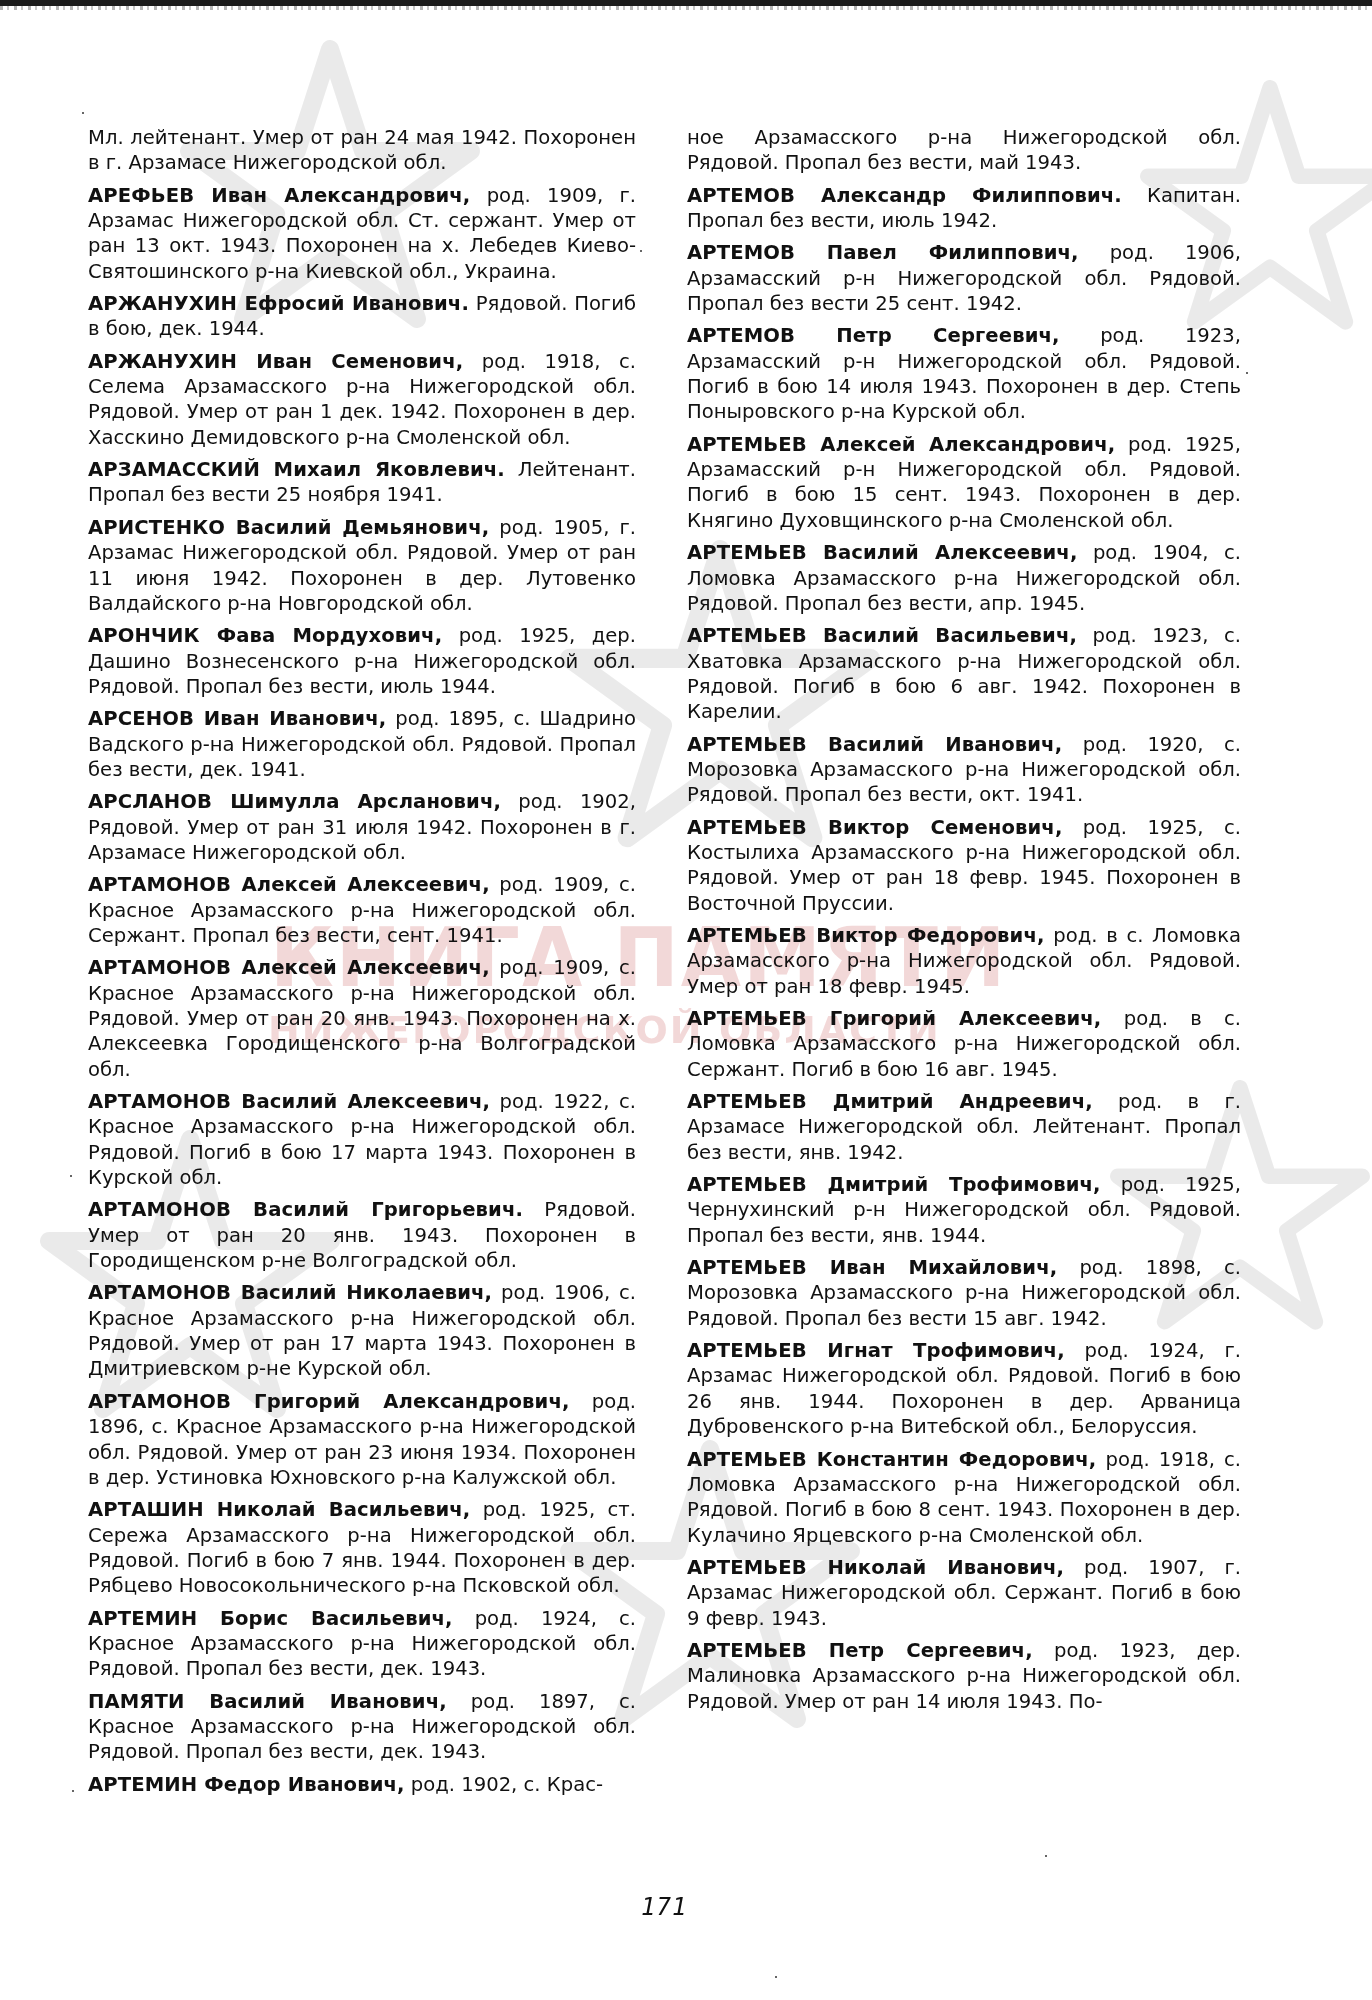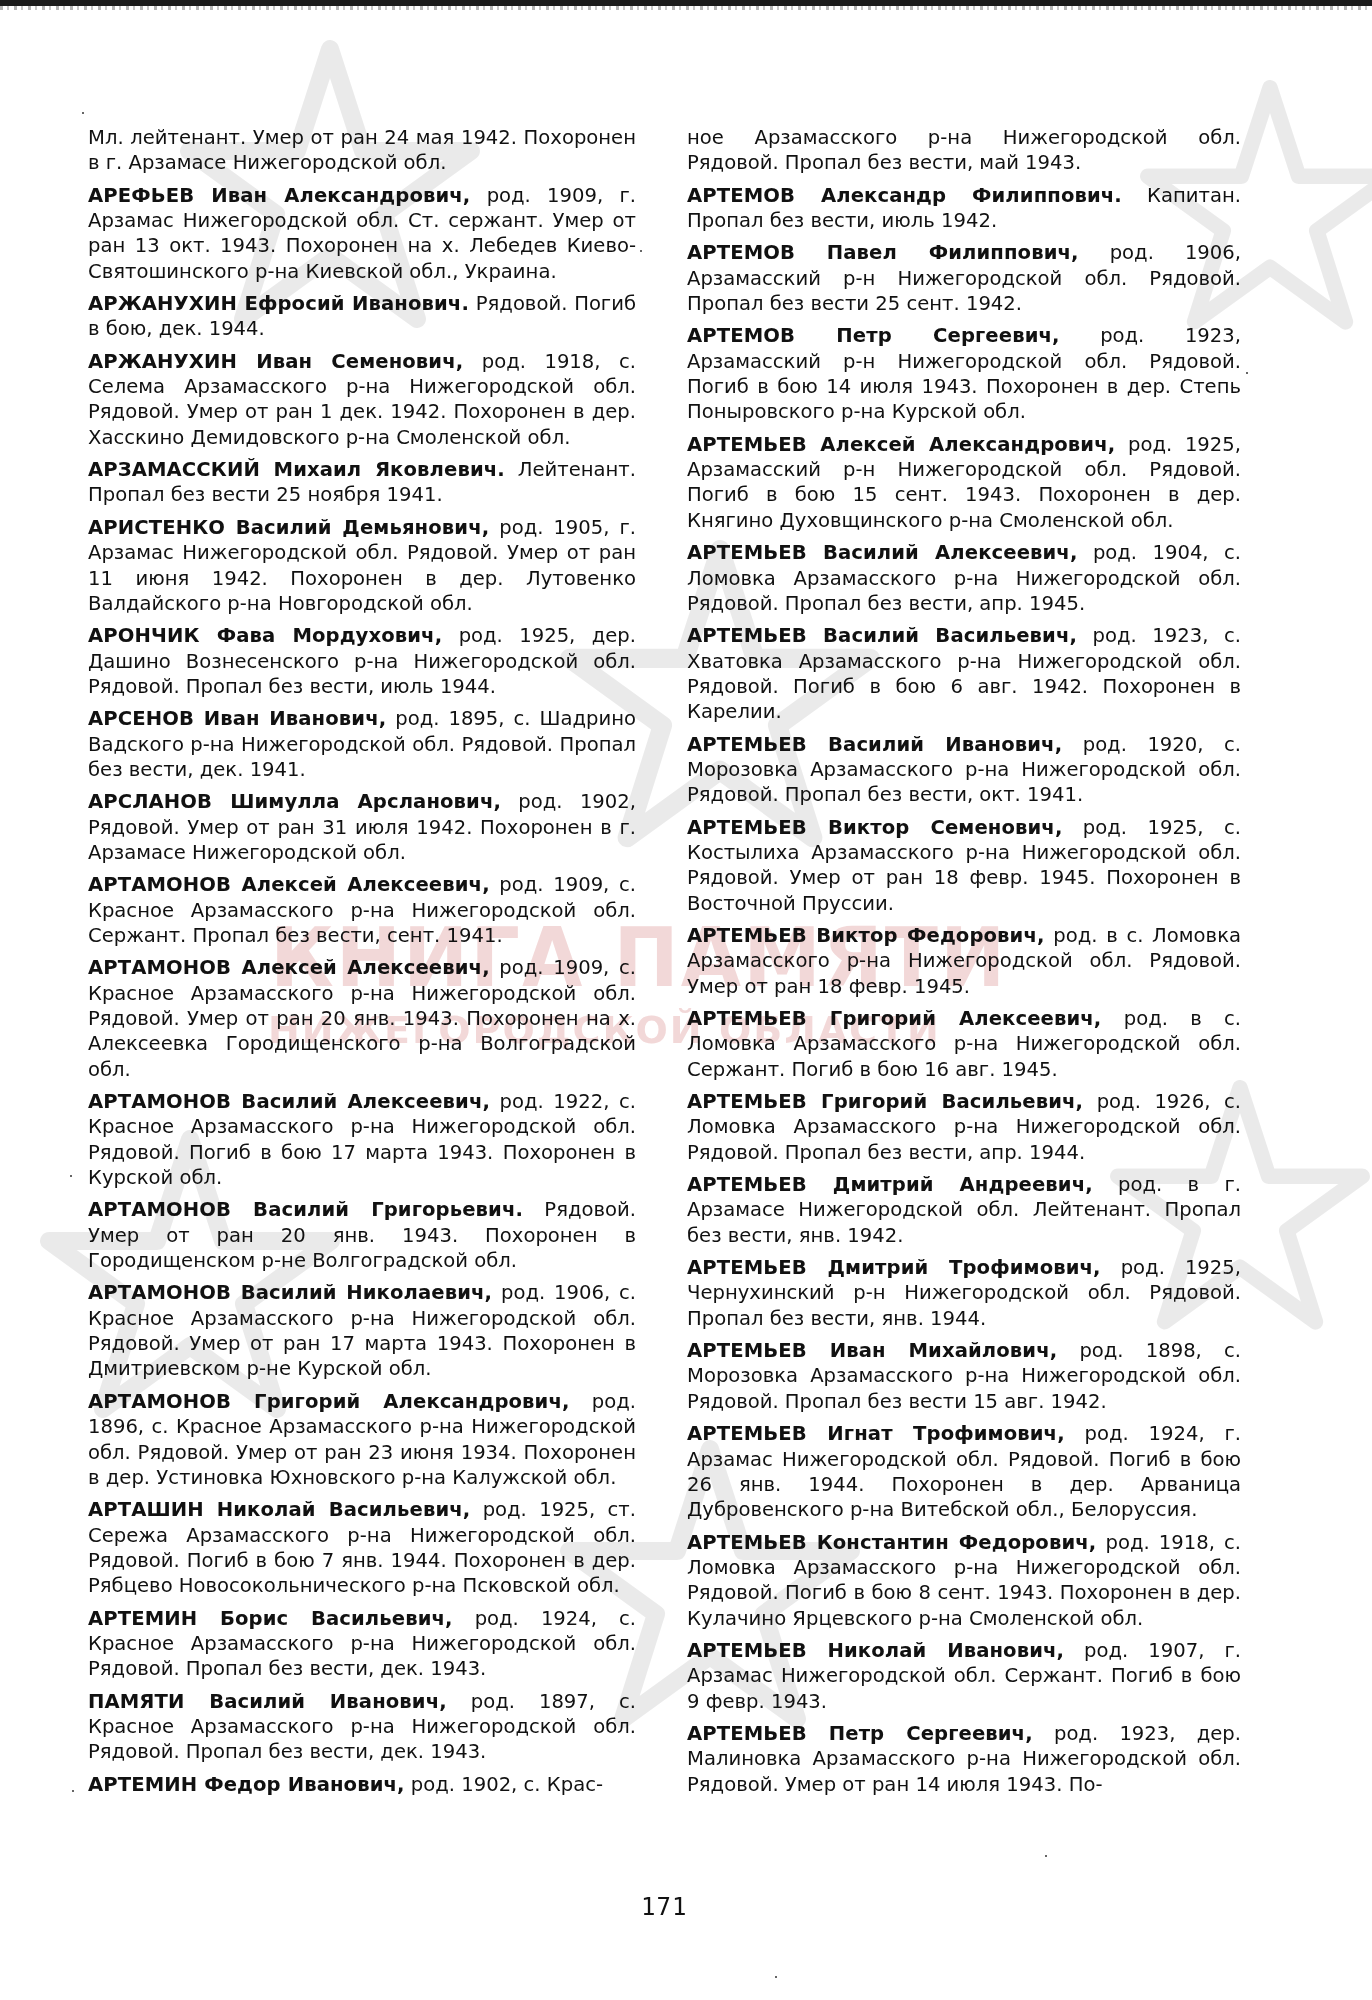--- a/index.html
+++ b/index.html
@@ -15,21 +15,21 @@
                     white-space: nowrap; }
   .wm-line1 { left: 270px; top: 918px; font-size: 78px; line-height: 80px; transform: scaleY(1.05); }
   .wm-line2 { left: 268px; top: 1006px; font-size: 38px; line-height: 48px; }
   .column { position: absolute; top: 118px; font-size: 19.6px; line-height: 25.35px;
             text-align: justify; hyphens: manual; }
   .col-left { left: 81px; width: 562px; }
   .col-right { left: 680px; width: 568px; }
   .entry { margin: 7px; text-indent: 0; }
   .entry .name { font-weight: bold; letter-spacing: .1px; }
   .page-number { position: absolute; left: 641px; top: 1893px; font-size: 24px;
-                 font-family: "DejaVu Sans Mono", monospace; letter-spacing: 1px; }
+                 font-family: "DejaVu Sans Mono", monospace; letter-spacing: 1px; font-style: italic; }
   .speck { position: absolute; width: 2px; height: 2px; background: #333; border-radius: 1px; }
 </style>
 </head>
 <body>
 
 <div class="top-edge"></div>
 <div class="top-noise"></div>
 
 <svg class="watermark-star" style="left:180px; top:40px;" width="300" height="300" viewBox="0 0 100 100">
   <polygon points="50,3 61,37 97,37 68,58 79,93 50,72 21,93 32,58 3,37 39,37" fill="none" stroke="#000" stroke-width="6" stroke-linejoin="round"></polygon>
@@ -80,21 +80,20 @@
     <p class="entry"><span class="name">АРТЕМОВ Александр Филиппович.</span><span class="details"> Капитан. Пропал без вести, июль 1942.</span></p>
     <p class="entry"><span class="name">АРТЕМОВ Павел Филиппович,</span><span class="details"> род. 1906, Арзамасский р-н Нижегородской обл. Рядовой. Пропал без вести 25 сент. 1942.</span></p>
     <p class="entry"><span class="name">АРТЕМОВ Петр Сергеевич,</span><span class="details"> род. 1923, Арзамасский р-н Нижегородской обл. Рядовой. Погиб в бою 14 июля 1943. Похоронен в дер. Степь Поныровского р-на Курской обл.</span></p>
     <p class="entry"><span class="name">АРТЕМЬЕВ Алексей Александрович,</span><span class="details"> род. 1925, Арзамасский р-н Нижегородской обл. Рядовой. Погиб в бою 15 сент. 1943. Похоронен в дер. Княгино Духовщинского р-на Смоленской обл.</span></p>
     <p class="entry"><span class="name">АРТЕМЬЕВ Василий Алексеевич,</span><span class="details"> род. 1904, с. Ломовка Арзамасского р-на Нижегородской обл. Рядовой. Пропал без вести, апр. 1945.</span></p>
     <p class="entry"><span class="name">АРТЕМЬЕВ Василий Васильевич,</span><span class="details"> род. 1923, с. Хватовка Арзамасского р-на Нижегородской обл. Рядовой. Погиб в бою 6 авг. 1942. Похоронен в Карелии.</span></p>
     <p class="entry"><span class="name">АРТЕМЬЕВ Василий Иванович,</span><span class="details"> род. 1920, с. Морозовка Арзамасского р-на Нижегородской обл. Рядовой. Пропал без вести, окт. 1941.</span></p>
     <p class="entry"><span class="name">АРТЕМЬЕВ Виктор Семенович,</span><span class="details"> род. 1925, с. Костылиха Арзамасского р-на Нижегородской обл. Рядовой. Умер от ран 18 февр. 1945. Похоронен в Восточной Пруссии.</span></p>
     <p class="entry"><span class="name">АРТЕМЬЕВ Виктор Федорович,</span><span class="details"> род. в с. Ломовка Арзамасского р-на Нижегородской обл. Рядовой. Умер от ран 18 февр. 1945.</span></p>
     <p class="entry"><span class="name">АРТЕМЬЕВ Григорий Алексеевич,</span><span class="details"> род. в с. Ломовка Арзамасского р-на Нижегородской обл. Сержант. Погиб в бою 16 авг. 1945.</span></p>
-    <p class="entry"><span class="name">АРТЕМЬЕВ Григорий Васильевич,</span><span class="details"> род. 1926, с. Ломовка Арзамасского р-на Нижегородской обл. Рядовой. Пропал без вести, апр. 1944.</span></p>
     <p class="entry"><span class="name">АРТЕМЬЕВ Дмитрий Андреевич,</span><span class="details"> род. в г. Арзамасе Нижегородской обл. Лейтенант. Пропал без вести, янв. 1942.</span></p>
     <p class="entry"><span class="name">АРТЕМЬЕВ Дмитрий Трофимович,</span><span class="details"> род. 1925, Чернухинский р-н Нижегородской обл. Рядовой. Пропал без вести, янв. 1944.</span></p>
     <p class="entry"><span class="name">АРТЕМЬЕВ Иван Михайлович,</span><span class="details"> род. 1898, с. Морозовка Арзамасского р-на Нижегородской обл. Рядовой. Пропал без вести 15 авг. 1942.</span></p>
     <p class="entry"><span class="name">АРТЕМЬЕВ Игнат Трофимович,</span><span class="details"> род. 1924, г. Арзамас Нижегородской обл. Рядовой. Погиб в бою 26 янв. 1944. Похоронен в дер. Арваница Дубровенского р-на Витебской обл., Белоруссия.</span></p>
     <p class="entry"><span class="name">АРТЕМЬЕВ Константин Федорович,</span><span class="details"> род. 1918, с. Ломовка Арзамасского р-на Нижегородской обл. Рядовой. Погиб в бою 8 сент. 1943. Похоронен в дер. Кулачино Ярцевского р-на Смоленской обл.</span></p>
     <p class="entry"><span class="name">АРТЕМЬЕВ Николай Иванович,</span><span class="details"> род. 1907, г. Арзамас Нижегородской обл. Сержант. Погиб в бою 9 февр. 1943.</span></p>
     <p class="entry"><span class="name">АРТЕМЬЕВ Петр Сергеевич,</span><span class="details"> род. 1923, дер. Малиновка Арзамасского р-на Нижегородской обл. Рядовой. Умер от ран 14 июля 1943. По-</span></p>
   </div>
 
 <div class="page-number">171</div>

